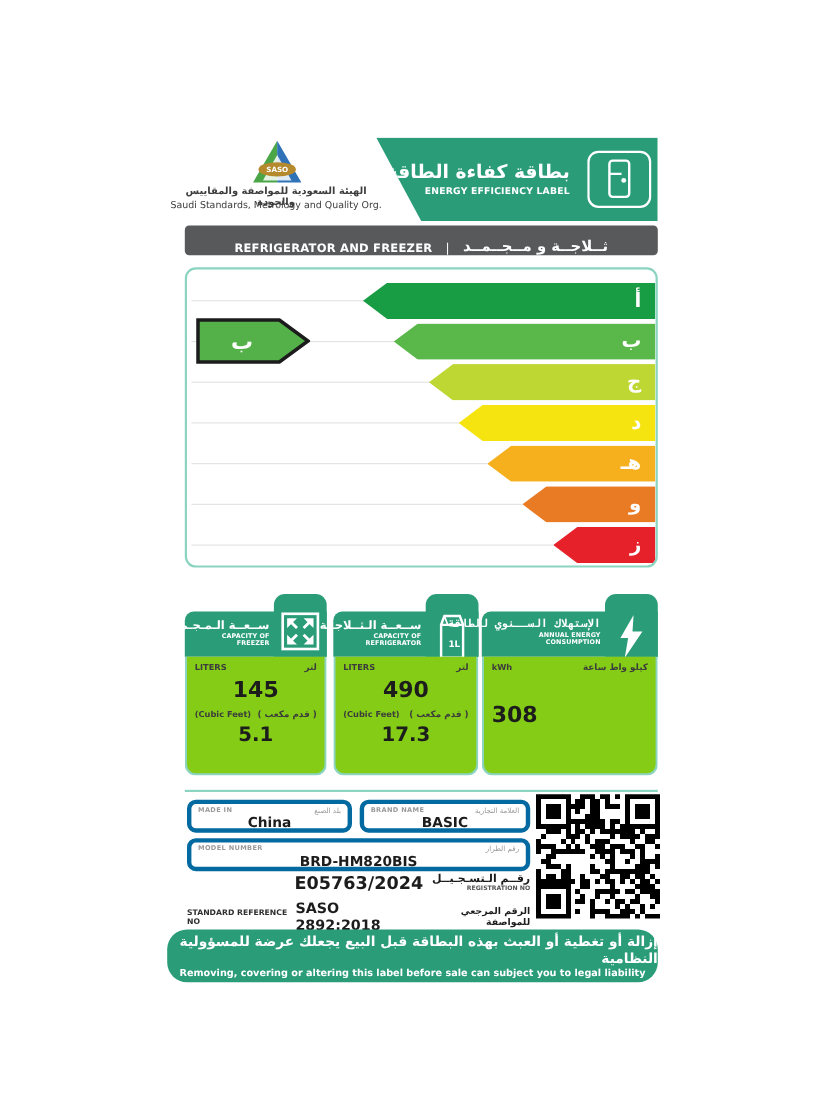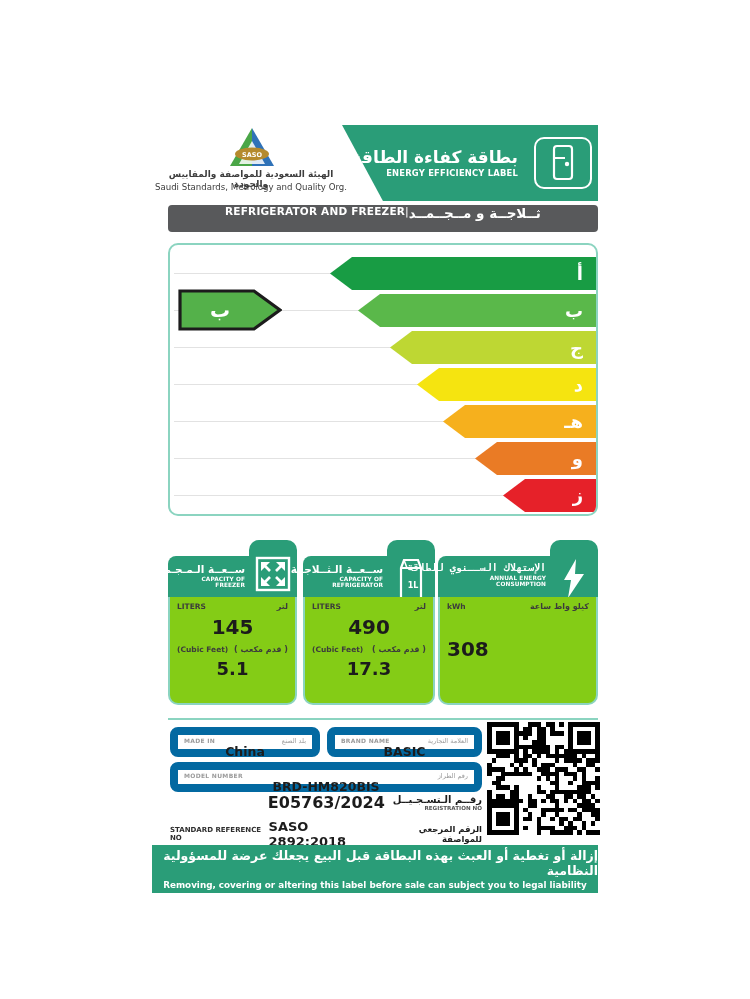--- a/index.html
+++ b/index.html
@@ -15,21 +15,21 @@
 
   .green-banner { position:absolute; left:190px; top:0; width:256px; height:76px; background:#2a9d78;
     clip-path:polygon(0 0,100% 0,100% 100%,16% 100%); display:flex; align-items:center; justify-content:flex-end; }
   .banner-text { text-align:right; margin-right:8px; }
   .banner-title-ar { color:#fff; font-size:17px; font-weight:bold; direction:rtl; line-height:1.15; }
   .banner-title-en { color:#fff; font-size:8.4px; font-weight:bold; letter-spacing:.2px; }
   .fridge-box { width:58px; height:52px; border:2.5px solid #fff; border-radius:10px; margin:0 6px 0 8px;
     display:flex; align-items:center; justify-content:center; flex:0 0 auto; }
 
   .category-bar { position:absolute; left:16px; top:80px; width:430px; height:27px; background:#58595b; border-radius:4px;
-    display:flex; align-items:flex-start; justify-content:center; color:#fff; }
+    display:flex; align-items:flex-end; justify-content:center; gap:12px; color:#fff; }
   .cat-en { font-size:10.5px; font-weight:bold; letter-spacing:.2px; }
   .cat-div { font-size:11px; }
   .cat-ar { font-size:13.5px; font-weight:bold; direction:rtl; }
 
   
   .chart { position:absolute; left:16px; top:118px; width:430px; height:273px; border:2px solid #8bd4c0; border-radius:10px; background:#fff; overflow:hidden; }
   .grid-line { position:absolute; left:4px; right:4px; height:1px; background:#e2e2e2; z-index:0; }
   .bar { position:absolute; right:0; height:33px; z-index:1;
     clip-path:polygon(0 50%, 22px 0, 100% 0, 100% 100%, 22px 100%); }
   .bar-letter { position:absolute; right:13px; top:50%; transform:translateY(-54%); color:#fff; font-size:18px; font-weight:bold; direction:rtl; }
@@ -46,38 +46,38 @@
   .card-body { position:absolute; top:57px; left:0; right:0; bottom:0; background:#84cc16; border:2px solid #8bd4c0; border-top:none; border-radius:0 0 10px 10px; padding:5px 7px; }
   .unit-row { display:flex; justify-content:space-between; align-items:baseline; color:#3c3c3c; }
   .unit-en { font-size:7.5px; font-weight:bold; }
   .unit-ar { font-size:8px; font-weight:bold; direction:rtl; }
   .big-val { text-align:center; font-size:20px; font-weight:bold; color:#1c1c1c; margin:4px 0 6px; }
   .big-val2 { text-align:center; font-size:18px; font-weight:bold; color:#1c1c1c; margin-top:4px; }
   .energy-val { font-size:20px; font-weight:bold; color:#1c1c1c; margin-top:26px; }
 
   
   .sep-line { position:absolute; left:16px; top:593px; width:430px; height:2px; background:#8bd4c0; }
-  .info-box { position:absolute; border:8px solid #0369a1; border-radius:8px; background:#fff; }
+  .info-box { position:absolute; border:4px solid #0369a1; border-radius:8px; background:#fff; }
   .ib-en { position:absolute; left:6px; top:2px; font-size:6px; font-weight:bold; color:#9a9a9a; letter-spacing:.3px; }
   .ib-ar { position:absolute; right:6px; top:2px; font-size:6.5px; color:#9a9a9a; direction:rtl; }
   .ib-val { position:absolute; left:0; right:0; top:9px; text-align:center; font-size:12.5px; font-weight:bold; color:#1c1c1c; }
   .reg-row { position:absolute; left:18px; top:668px; width:312px; display:flex; justify-content:flex-end; align-items:center; gap:8px; }
   .reg-val { font-size:16px; font-weight:bold; color:#1c1c1c; }
   .reg-label { text-align:right; }
   .reg-label-ar { font-size:10px; font-weight:bold; color:#1c1c1c; direction:rtl; line-height:1; }
   .reg-label-en { font-size:5.6px; font-weight:bold; color:#555; }
   .std-row { position:absolute; left:18px; top:694px; width:312px; display:flex; justify-content:space-between; align-items:center; }
   .std-en { font-size:7px; font-weight:bold; color:#2e2e2e; }
   .std-val { font-size:13px; font-weight:bold; color:#1c1c1c; }
   .std-ar { font-size:8.5px; font-weight:bold; color:#1c1c1c; direction:rtl; }
   .qr-wrap { position:absolute; left:335px; top:597px; width:113px; height:113px; background:#fff; }
 
   
   .warning { position:absolute; left:0; top:720px; width:446px; height:48px; background:#2a9d78; color:#fff;
-    display:flex; flex-direction:column; align-items:center; justify-content:center; gap:2px; }
+    display:flex; flex-direction:column; align-items:center; justify-content:center; gap:2px;border-radius:18px; }
   .warn-ar { font-size:12.5px; font-weight:bold; direction:rtl; }
   .warn-en { font-size:8.8px; font-weight:bold; }
 </style>
 </head>
 <body>
 
 <div class="page">
   <div class="label-root">
 
     <div class="logo-block">

